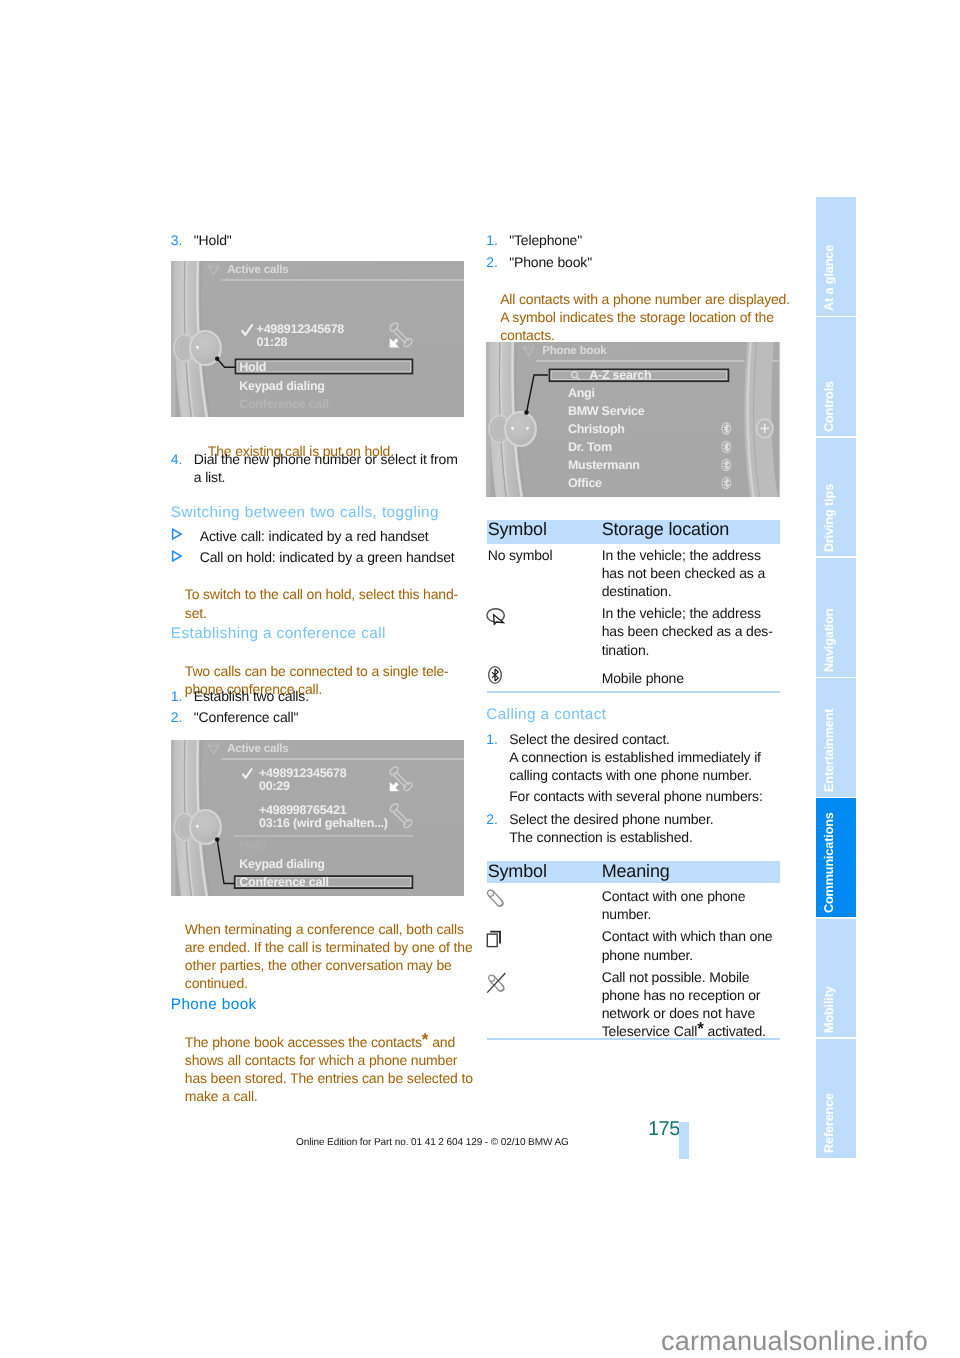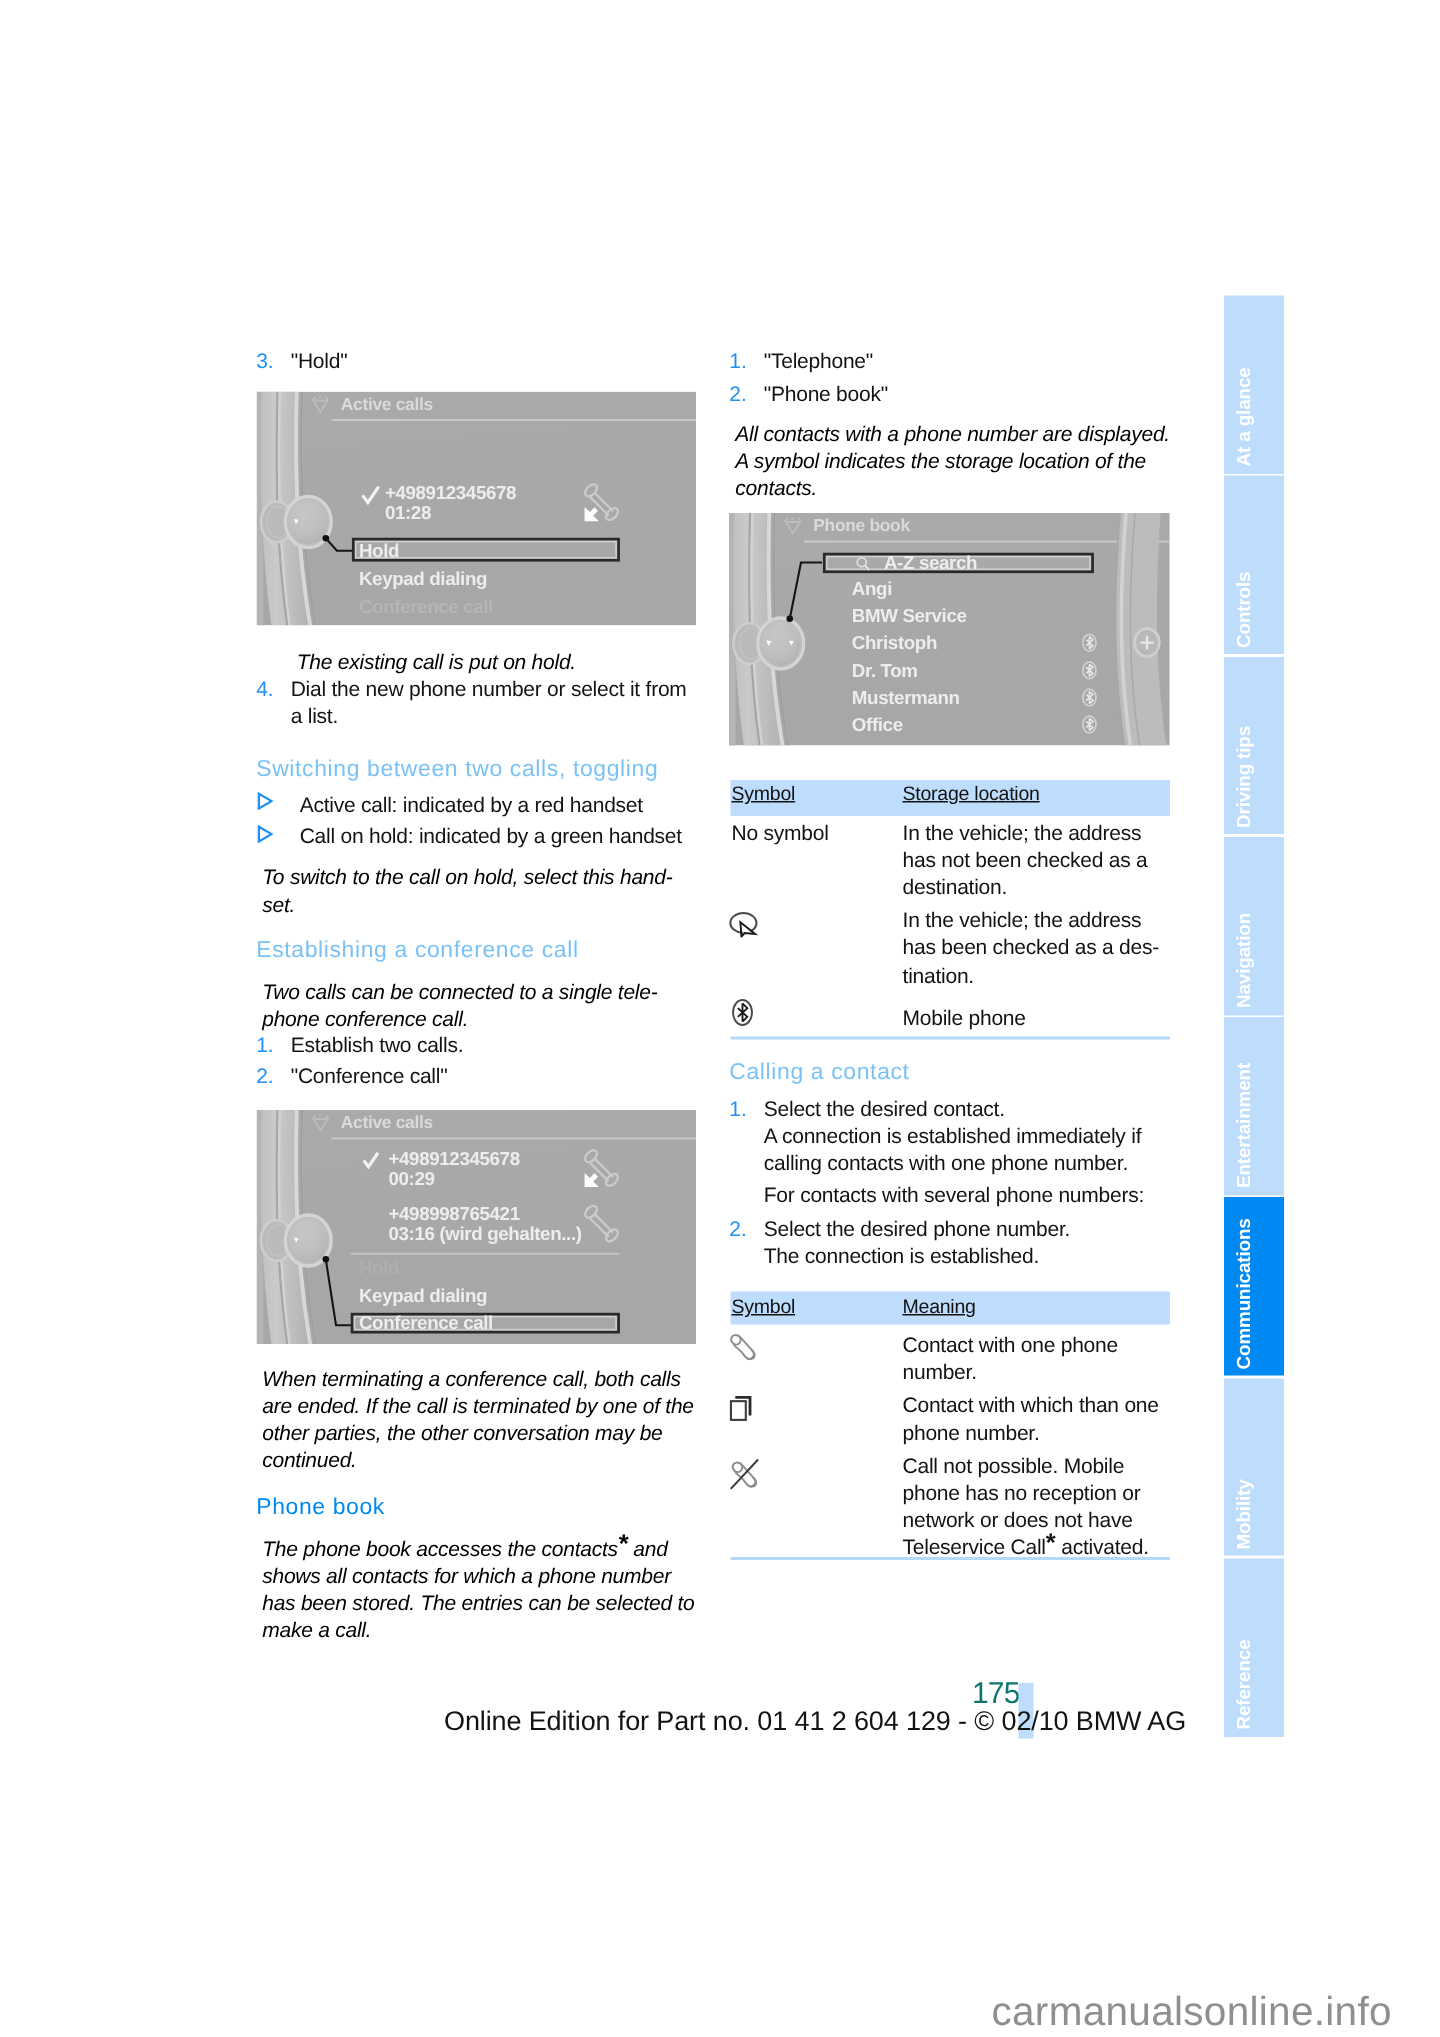--- a/index.html
+++ b/index.html
@@ -6,49 +6,49 @@
   html,body{margin:0;padding:0;background:#ffffff;}
   body{width:960px;height:1358px;font-family:"Liberation Sans",sans-serif;overflow:hidden;position:relative;-webkit-font-smoothing:antialiased;text-rendering:geometricPrecision;}
   .page{position:absolute;left:0;top:0;width:960px;height:1358px;background:#fff;}
 
   
   .col{position:absolute;top:0;width:294px;}
   .col-left{left:170.8px;}
   .col-right{left:486.2px;width:296px;}
 
   
-  .p{position:absolute;left:0;width:294px;font-size:14px;line-height:18.2px;color:#000000;margin:4px;letter-spacing:-0.16px;white-space:pre-line;font-style:italic;}
+  .p{position:absolute;left:0;width:294px;font-size:14px;line-height:18.2px;color:#a16207;margin:14px;letter-spacing:-0.16px;white-space:pre-line;}
   .step{position:absolute;left:0;width:294px;padding-left:23px;box-sizing:border-box;font-size:14px;line-height:18.2px;color:#131313;letter-spacing:-0.16px;}
   .step .num{position:absolute;left:0;top:0;color:#1e90f8;letter-spacing:0;}
   .bullet{position:absolute;left:0;width:294px;padding-left:29px;box-sizing:border-box;font-size:14px;line-height:18.2px;color:#131313;letter-spacing:-0.16px;}
   .bullet .bch{position:absolute;left:0.2px;top:1.2px;line-height:0;}
   .bullet .bch svg{display:block;}
   h2.sec{position:absolute;left:0;width:294px;font-size:15.3px;line-height:19px;font-weight:normal;margin:0;color:#7ac2f6;letter-spacing:0.42px;}
   h2.sec.dark{color:#0089f3;}
   .sup{font-size:17px;font-weight:bold;vertical-align:0.12em;line-height:0;letter-spacing:0;}
 
   
   .thead{position:absolute;background:#bedcfb;}
-  .th{position:absolute;font-size:13px;line-height:18.5px;color:#131313;letter-spacing:-0.16px;white-space:nowrap;text-decoration:underline;}
+  .th{position:absolute;font-size:18px;line-height:18.5px;color:#131313;letter-spacing:-0.16px;white-space:nowrap;}
   .td{position:absolute;font-size:14px;line-height:18.2px;color:#131313;letter-spacing:-0.16px;white-space:pre-line;}
   .trule{position:absolute;height:1.8px;background:#b6d8f9;}
   .ticon{position:absolute;}
 
   
   .tabs{position:absolute;left:816px;top:197px;width:40px;}
   .tab{width:40px;background:#bedcfb;margin-bottom:1.5px;position:relative;overflow:hidden;}
   .tab.active{background:#0089f2;}
   .tab span{position:absolute;left:-7px;bottom:-6.5px;width:40px;height:40px;line-height:40px;
             transform-origin:20px 20px;transform:rotate(-90deg);text-align:left;
             white-space:nowrap;color:#fff;font-size:12.6px;font-weight:bold;letter-spacing:-0.1px;
             padding-left:11px;box-sizing:border-box;}
 
   
   .pnum{position:absolute;font-size:20px;color:#0f766e;letter-spacing:-0.55px;}
-  .fline{position:absolute;font-size:18px;color:#131313;letter-spacing:-0.08px;}
+  .fline{position:absolute;font-size:10px;color:#131313;letter-spacing:-0.08px;}
   .fbar{position:absolute;background:#bedcfb;}
   .wm{position:absolute;font-size:27px;color:#8f8f8f;letter-spacing:0.2px;}
 
   
   .fig{position:absolute;overflow:hidden;}
   .fig svg{display:block;}
 </style>
 </head>
 <body>
 

